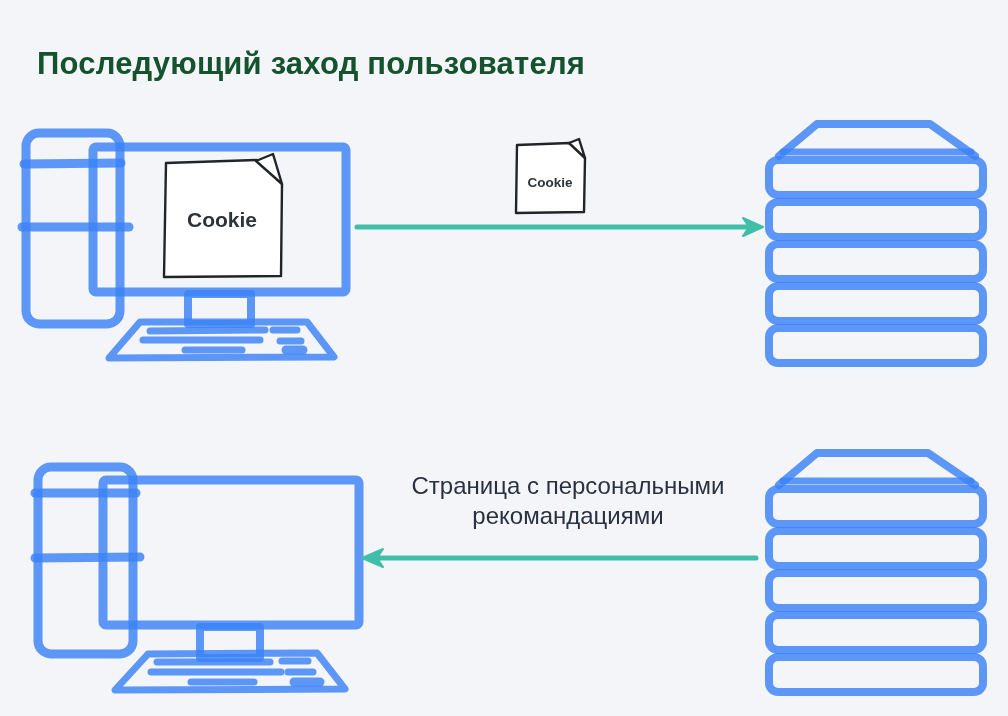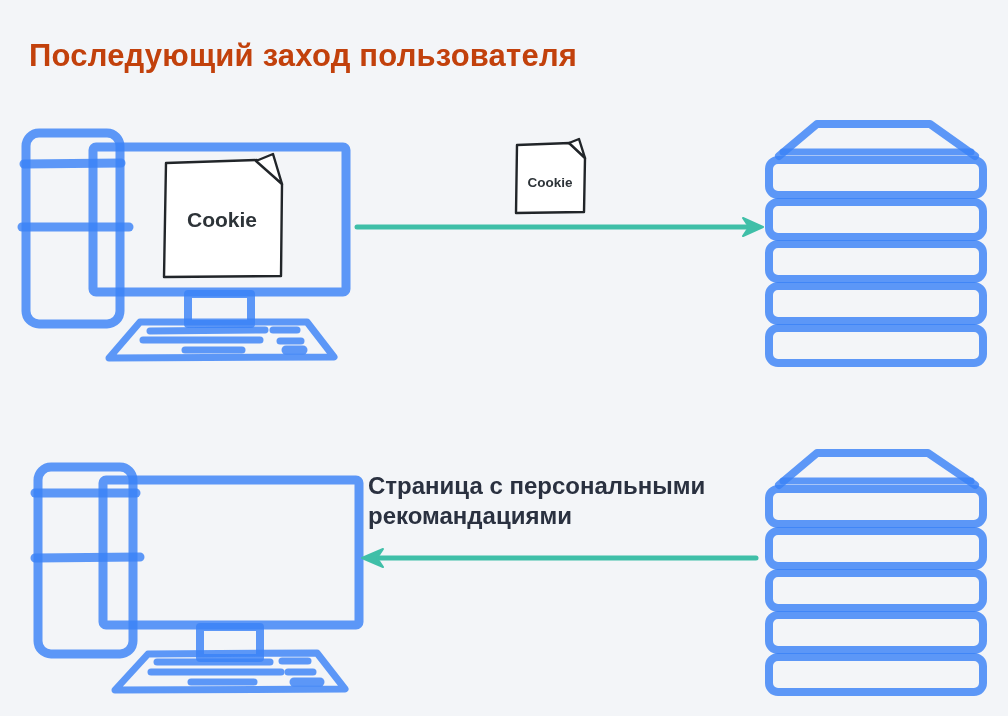--- a/index.html
+++ b/index.html
@@ -5,35 +5,35 @@
   html,body{margin:0;padding:0;}
   body{
     width:1008px;height:716px;
     background:#f3f5f8;
     font-family:"Liberation Sans",sans-serif;
     overflow:hidden;
     position:relative;
   }
   .stage{position:relative;width:1008px;height:716px;}
   .page-title{
-    position:absolute;left:29px;top:38px;margin:0;
-    font-size:31px;font-weight:700;color:#c2410c;letter-spacing:.2px;
+    position:absolute;left:29px;top:38px;margin:8px;
+    font-size:31px;font-weight:700;color:#14532d;letter-spacing:.2px;
   }
   .diagram-svg{position:absolute;left:0;top:0;}
   
   .blue{stroke:#3b82f6;stroke-opacity:.82;fill:none;stroke-linecap:round;stroke-linejoin:round;}
   .sw9{stroke-width:9px;} .sw8{stroke-width:8px;} .sw7{stroke-width:7px;}
   .teal-line{stroke:#3fbfa8;stroke-width:5px;fill:none;stroke-linecap:round;}
   .teal-fill{fill:#3fbfa8;stroke:#3fbfa8;stroke-width:2px;stroke-linejoin:round;}
   .note-sheet{fill:#ffffff;stroke:#212529;stroke-width:2.4px;stroke-linejoin:round;}
   .note-text-lg{font:700 21px "Liberation Sans",sans-serif;fill:#2d3338;text-anchor:middle;}
   .note-text-sm{font:700 13.5px "Liberation Sans",sans-serif;fill:#2d3338;text-anchor:middle;}
   .response-label{
     position:absolute;left:368px;top:471px;width:400px;
-    font-size:24px;font-weight:700;line-height:30px;
+    text-align:center;font-size:24px;font-weight:400;line-height:30px;
     color:#2a3140;white-space:pre-line;
   }
 </style>
 </head>
 <body>
 
 <div class="stage">
 
   <h1 class="page-title">Последующий заход пользователя</h1>
 

